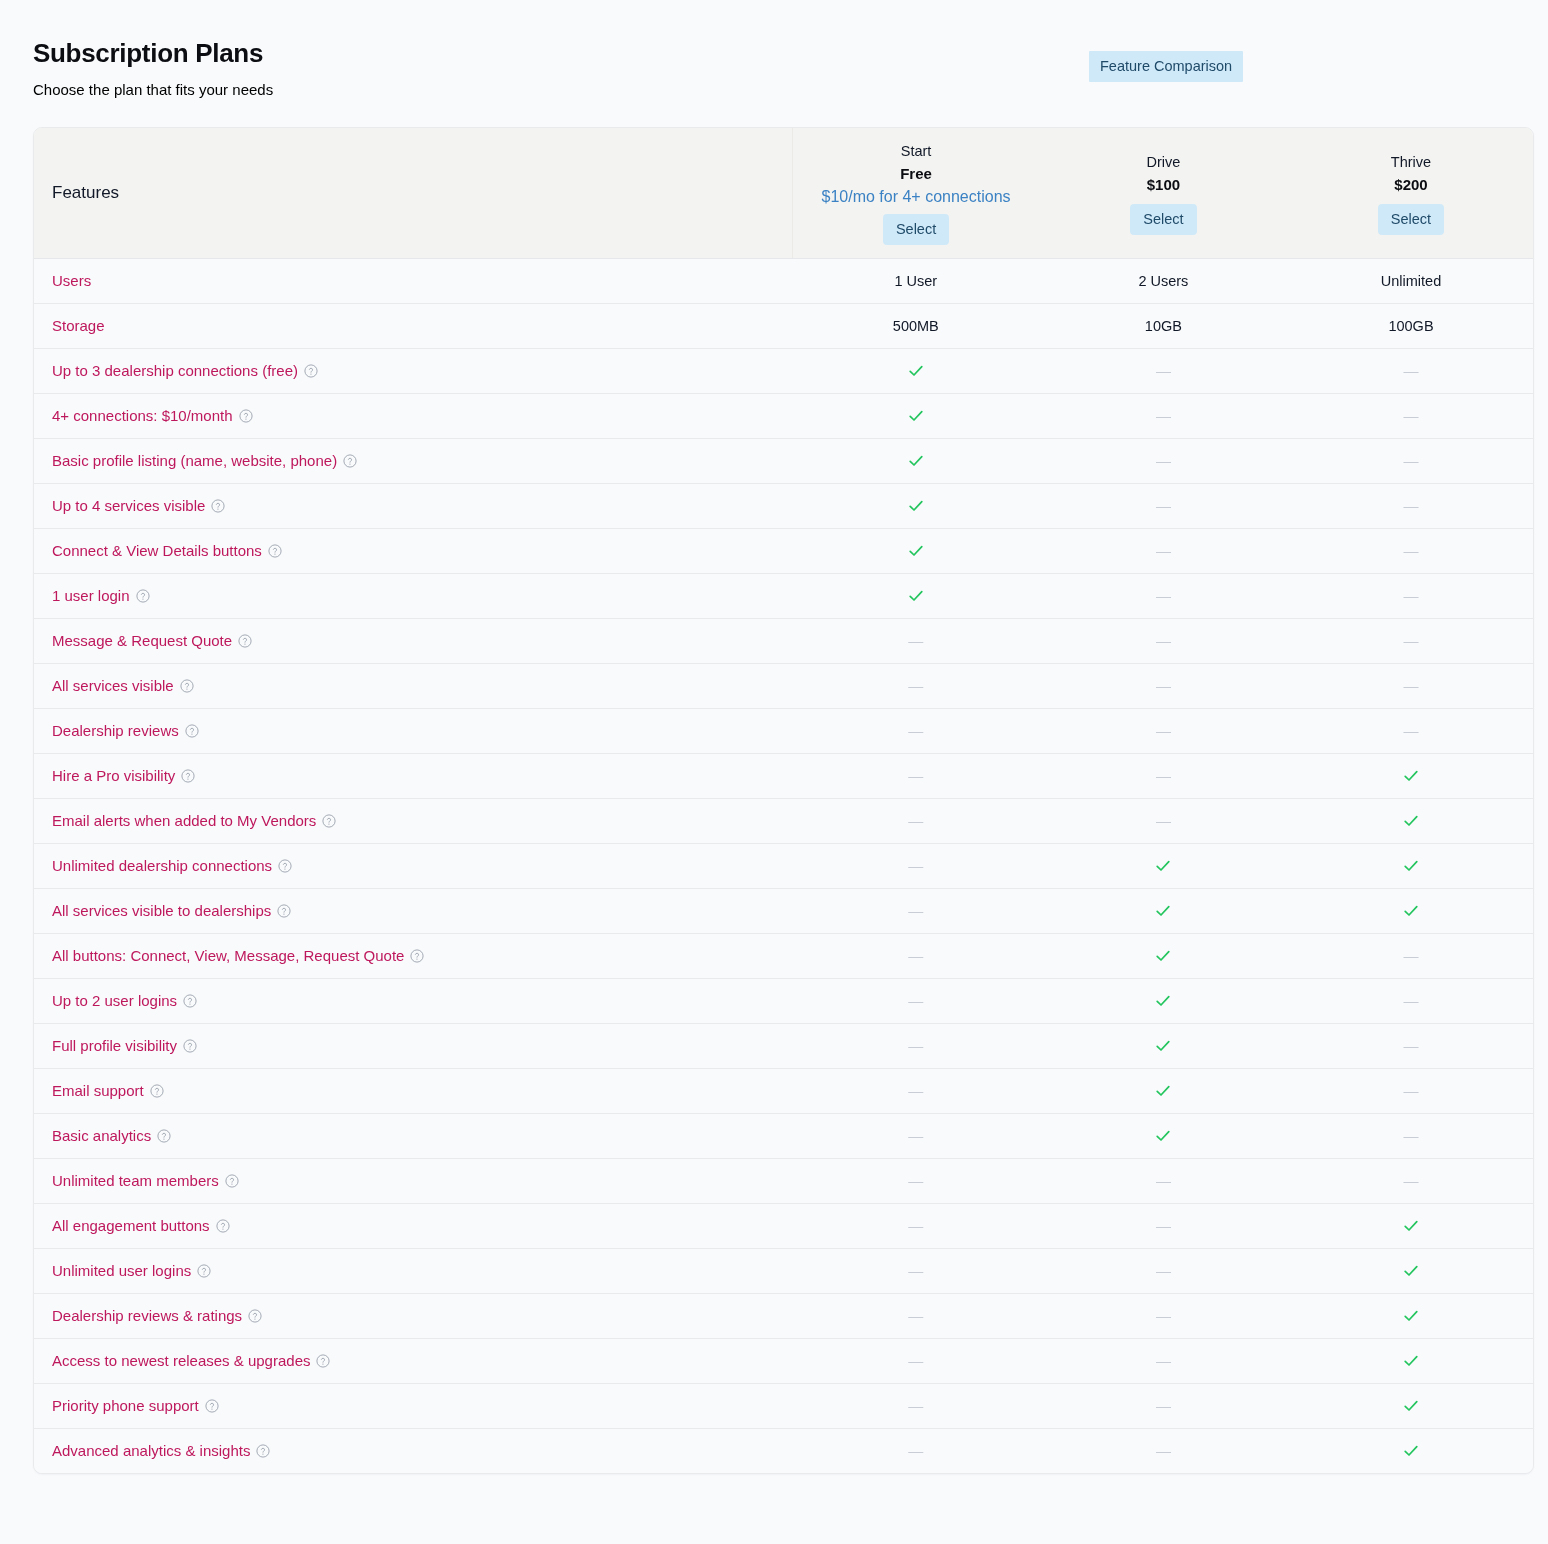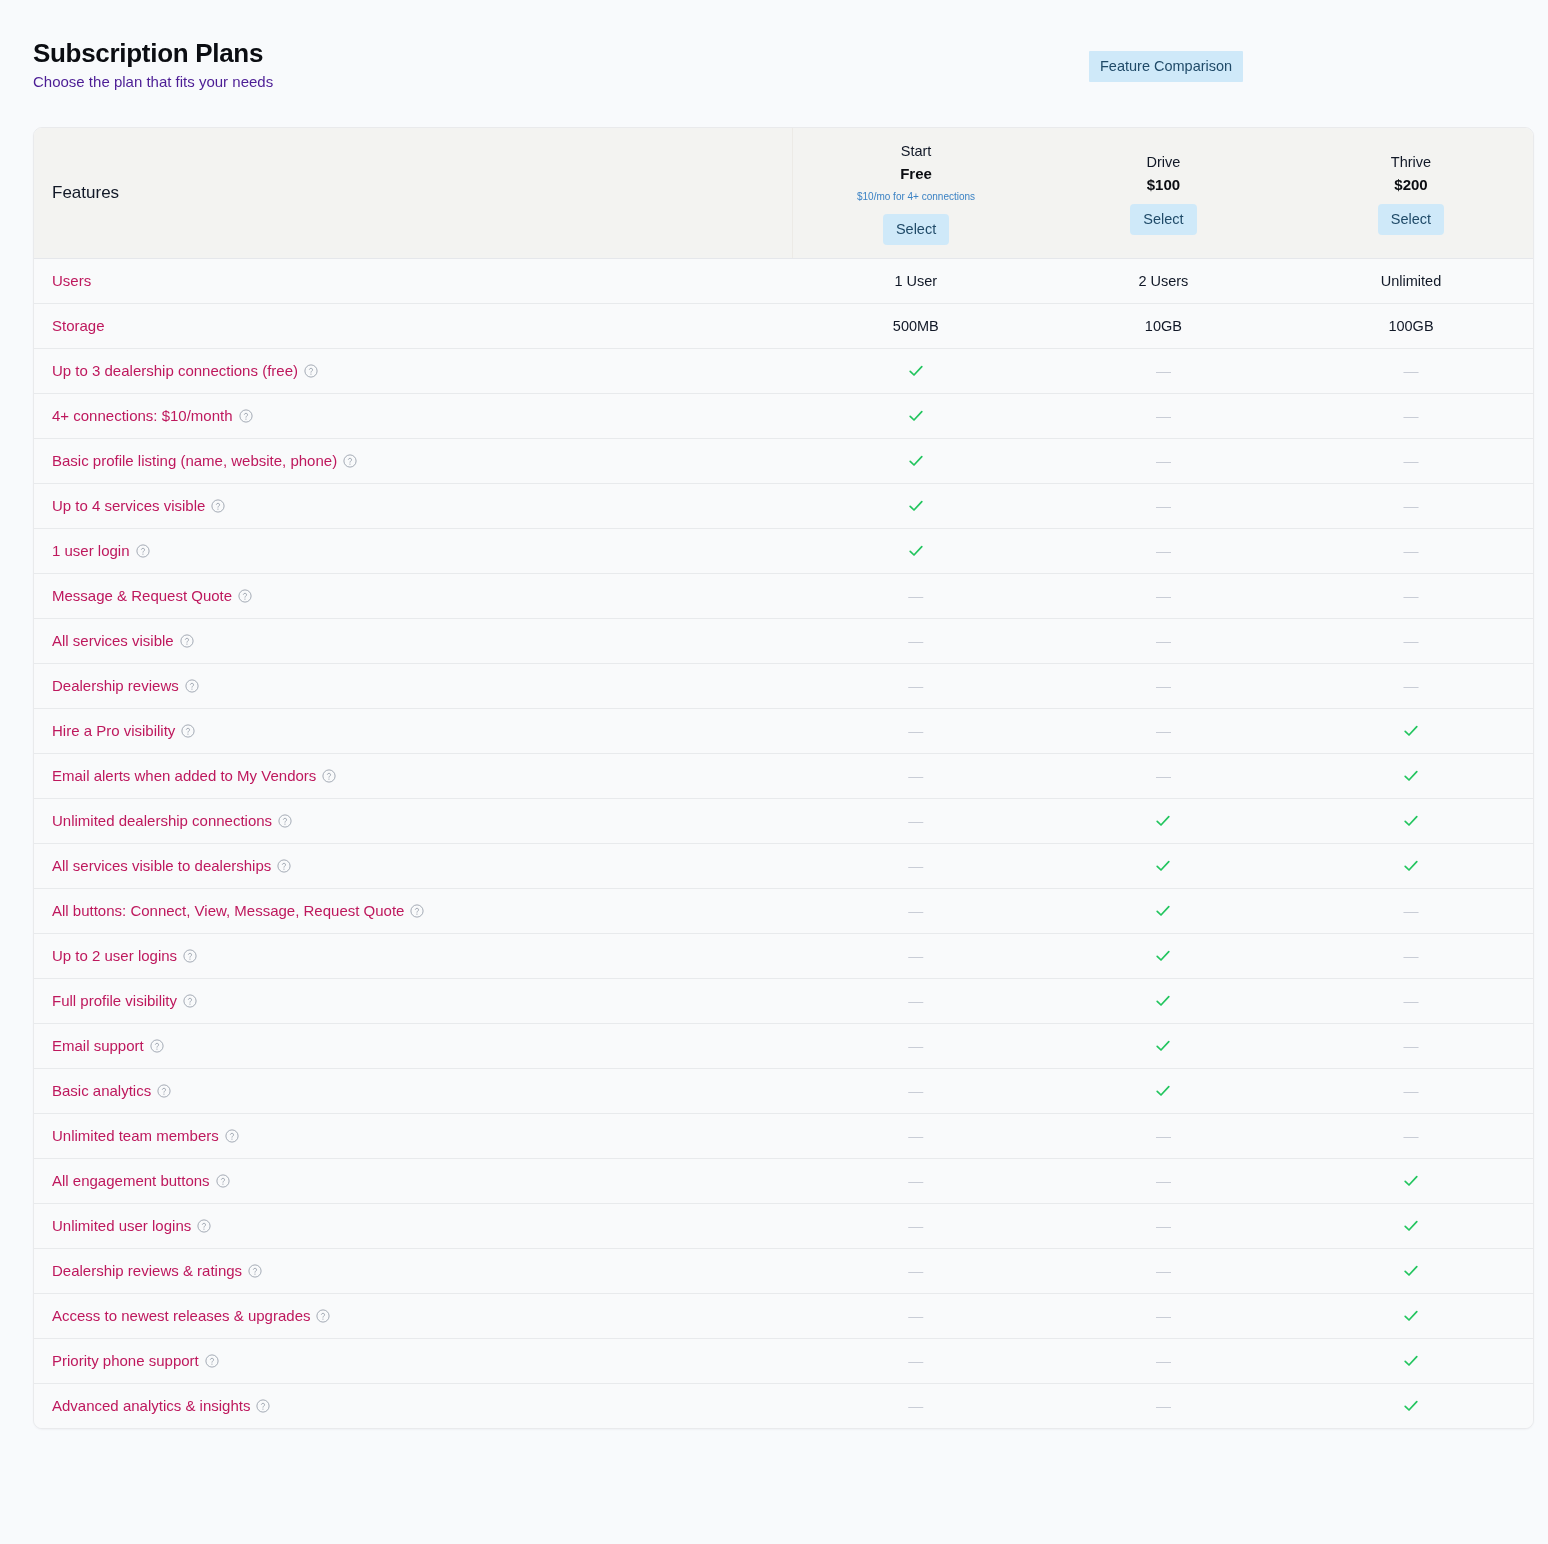--- a/index.html
+++ b/index.html
@@ -14,21 +14,21 @@
 
   
   .page-header {
     position: absolute; left: 33px; top: 36px;
   }
   .page-title {
     font-size: 26px; font-weight: bold; color: #0b0d12;
     letter-spacing: -0.3px; line-height: 34px;
   }
   .page-subtitle {
-    font-size: 15px; color: #4c1d95; line-height: 24px; margin-top: 0;
+    font-size: 15px; color: #000000; line-height: 24px; margin-top: 8px;
   }
   .comparison-badge {
     position: absolute; left: 1089px; top: 51px;
     background: #cfe9f9; color: #1f4a68;
     font-size: 14.5px; line-height: 18px;
     padding: 6px 11px 7px 11px; border-radius: 1px;
     white-space: nowrap;
   }
 
   
@@ -58,21 +58,21 @@
     color: #111827;
     border-bottom: 1px solid #e5e7eb;
     border-right: 1px solid #eceae6;
   }
   th.plan-head {
     text-align: center;
     border-bottom: 1px solid #e5e7eb;
   }
   .plan-name  { font-size: 14.5px; color: #111827; line-height: 22px; }
   .plan-price { font-size: 15px; font-weight: bold; color: #0b0d12; line-height: 24px; }
-  .plan-note  { font-size: 10px; color: #3b82c4; line-height: 20px; margin-top: 1px; }
+  .plan-note  { font-size: 16px; color: #3b82c4; line-height: 20px; margin-top: 1px; }
   .select-btn {
     display: inline-block;
     margin-top: 7px;
     background: #cfe9f9;
     color: #1f4a68;
     border: none;
     border-radius: 4px;
     font-size: 14.5px;
     font-family: "Liberation Sans", sans-serif;
     padding: 6px 13px 7px 13px;
@@ -201,20 +201,32 @@
                   <path d="M5.4 5.35a1.62 1.62 0 0 1 3.15.52c0 1.08-1.6 1.3-1.6 2.33" stroke="#9aa1ad" stroke-width="0.9" stroke-linecap="round" fill="none"></path>
                   <circle cx="6.95" cy="10.1" r="0.62" fill="#9aa1ad"></circle>
                 </svg></span></td>
             <td class="value-cell"><span class="check-mark"><svg width="18" height="18" viewBox="0 0 18 18" fill="none">
                   <path d="M3.2 9.4 L7 13 L14.8 4.6" stroke="#22c55e" stroke-width="1.7" stroke-linecap="round" stroke-linejoin="round"></path>
                 </svg></span></td>
             <td class="value-cell"><span class="dash-mark">—</span></td>
             <td class="value-cell"><span class="dash-mark">—</span></td>
           </tr>
           <tr>
+            <td class="feature-cell">Connect &amp; View Details buttons<span class="help-icon"><svg width="14" height="14" viewBox="0 0 14 14" fill="none">
+                  <circle cx="7" cy="7" r="6.1" stroke="#9aa1ad" stroke-width="0.9"></circle>
+                  <path d="M5.4 5.35a1.62 1.62 0 0 1 3.15.52c0 1.08-1.6 1.3-1.6 2.33" stroke="#9aa1ad" stroke-width="0.9" stroke-linecap="round" fill="none"></path>
+                  <circle cx="6.95" cy="10.1" r="0.62" fill="#9aa1ad"></circle>
+                </svg></span></td>
+            <td class="value-cell"><span class="check-mark"><svg width="18" height="18" viewBox="0 0 18 18" fill="none">
+                  <path d="M3.2 9.4 L7 13 L14.8 4.6" stroke="#22c55e" stroke-width="1.7" stroke-linecap="round" stroke-linejoin="round"></path>
+                </svg></span></td>
+            <td class="value-cell"><span class="dash-mark">—</span></td>
+            <td class="value-cell"><span class="dash-mark">—</span></td>
+          </tr>
+          <tr>
             <td class="feature-cell">1 user login<span class="help-icon"><svg width="14" height="14" viewBox="0 0 14 14" fill="none">
                   <circle cx="7" cy="7" r="6.1" stroke="#9aa1ad" stroke-width="0.9"></circle>
                   <path d="M5.4 5.35a1.62 1.62 0 0 1 3.15.52c0 1.08-1.6 1.3-1.6 2.33" stroke="#9aa1ad" stroke-width="0.9" stroke-linecap="round" fill="none"></path>
                   <circle cx="6.95" cy="10.1" r="0.62" fill="#9aa1ad"></circle>
                 </svg></span></td>
             <td class="value-cell"><span class="check-mark"><svg width="18" height="18" viewBox="0 0 18 18" fill="none">
                   <path d="M3.2 9.4 L7 13 L14.8 4.6" stroke="#22c55e" stroke-width="1.7" stroke-linecap="round" stroke-linejoin="round"></path>
                 </svg></span></td>
             <td class="value-cell"><span class="dash-mark">—</span></td>
             <td class="value-cell"><span class="dash-mark">—</span></td>

